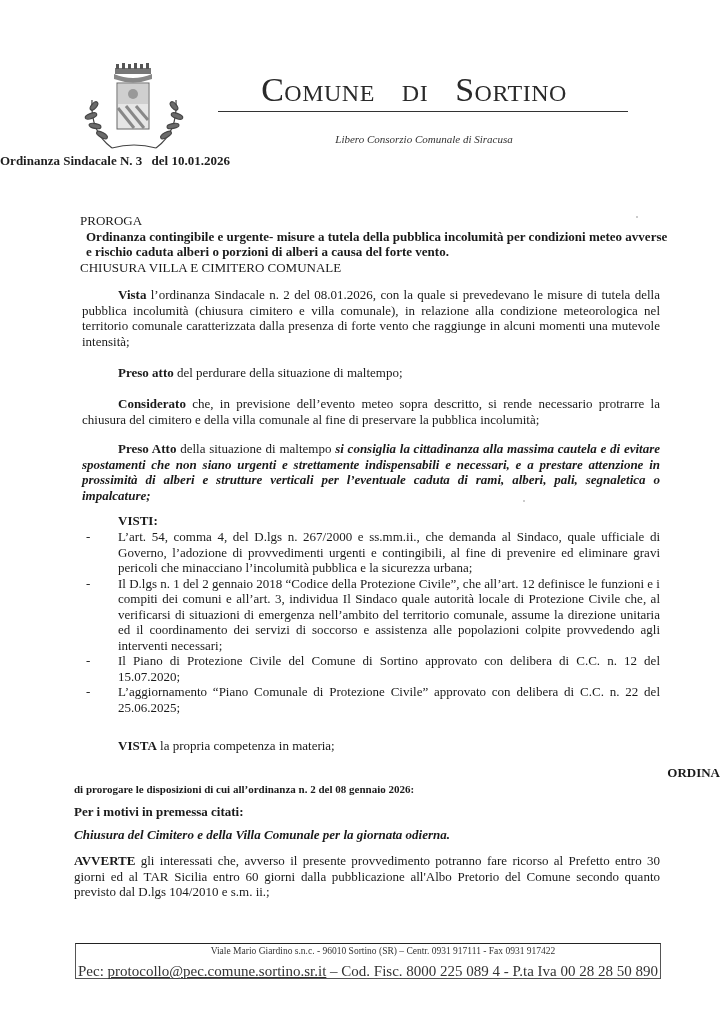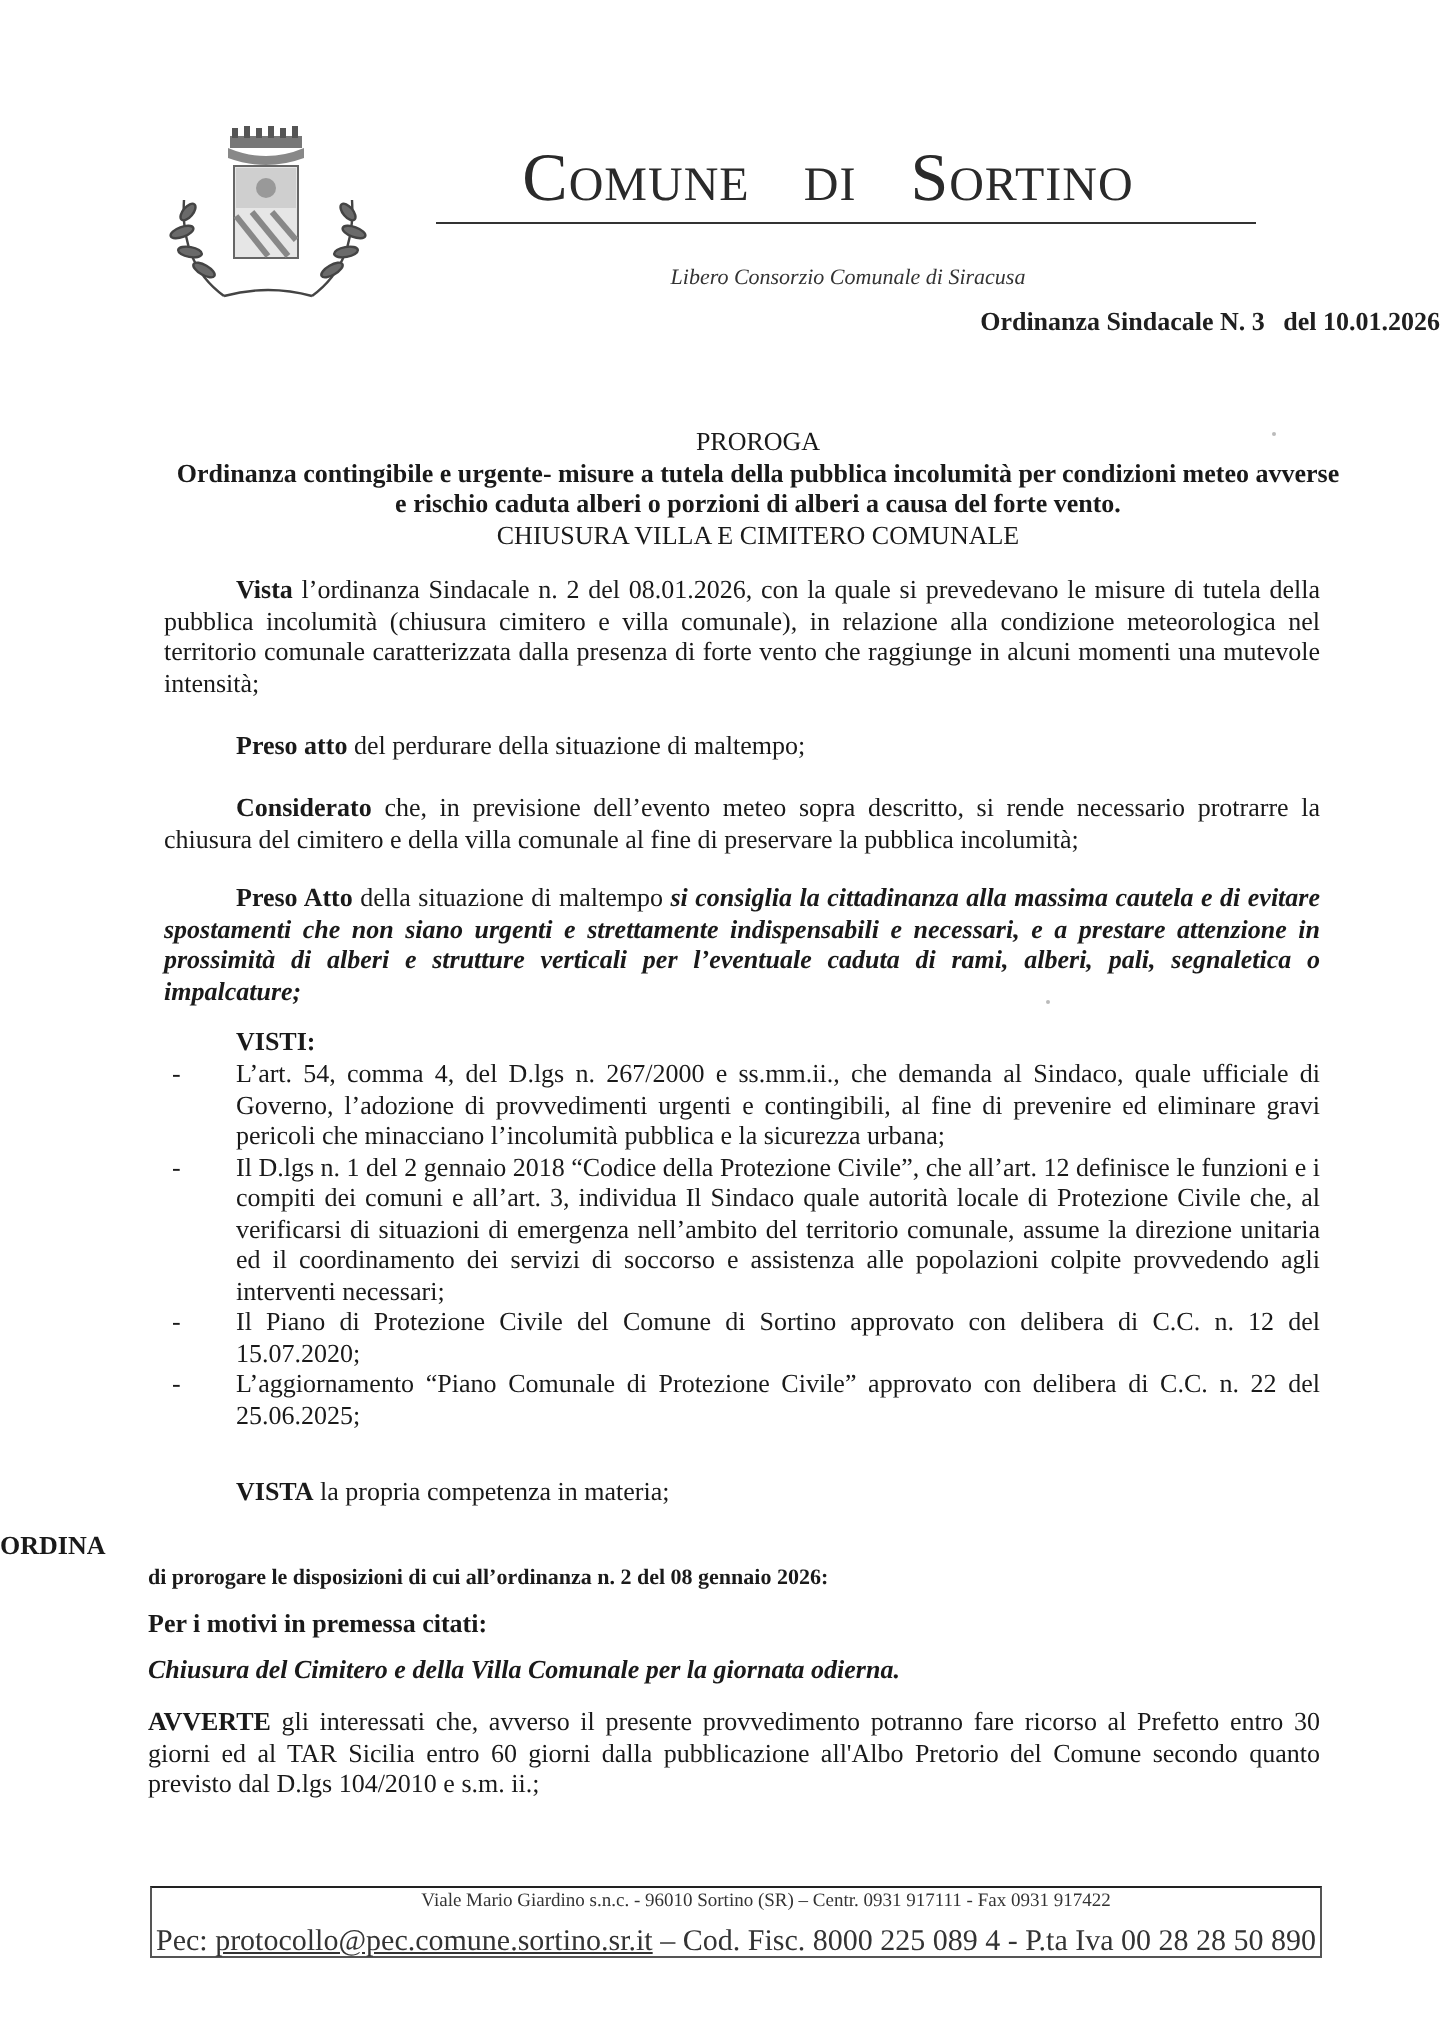--- a/index.html
+++ b/index.html
@@ -16,49 +16,49 @@
       font-size: 34px; letter-spacing: 0.5px; color: #2a2a2a;
       font-variant: small-caps; line-height: 40px;
     }
     .title span { font-variant: small-caps; }
     .title-rule { left: 218px; top: 111px; width: 410px; height: 0; border-top: 1.3px solid #333; }
     .subtitle {
       left: 214px; top: 113px; width: 420px; text-align: center;
       font-size: 11px; font-style: italic; color: #333; margin-top: 20px;
     }
     .ord-no {
-      left: 0; top: 153px; width: 720px; text-align: right; padding-left: 0;
+      left: 0; top: 153px; width: 720px; text-align: left; padding-left: 0;
       font-size: 13px; font-weight: bold; color: #1f1f1f;
     }
     .ord-no span { display: inline-block; margin-left: 18px; }
 
     
     .heading {
-      left: 80px; top: 213px; width: 598px; text-align: center;
+      left: 80px; top: 213px; width: 598px; 
       font-size: 13px; line-height: 15.5px;
     }
     .heading .b { font-weight: bold; }
 
     
     .para {
       left: 82px; width: 578px; font-size: 13px; line-height: 15.5px;
       text-align: justify; text-indent: 36px;
     }
     .para b { font-weight: bold; }
     .para i.bi { font-weight: bold; font-style: italic; margin-top: 36px; }
 
     .visti-head { left: 118px; top: 513px; font-size: 13px; font-weight: bold; }
     .visti-list { left: 82px; top: 529px; width: 578px; font-size: 13px; line-height: 15.5px; }
     .visti-item { position: relative; padding-left: 36px; text-align: justify; margin-bottom: 0; }
     .visti-item .dash { position: absolute; left: 4px; top: 0; }
 
     .vista { left: 118px; top: 738px; font-size: 13px; }
     .vista b { font-weight: bold; }
 
-    .ordina-title { left: 0; top: 765px; width: 720px; text-align: left; font-size: 13px; font-weight: bold; }
+    .ordina-title { left: 0; top: 765px; width: 720px; text-align: right; font-size: 13px; font-weight: bold; }
     .motivi { left: 74px; top: 804px; font-size: 13px; font-weight: bold; }
     .proroga-line { left: 74px; top: 783px; font-size: 11px; font-weight: bold; text-align: center; }
     .closure-line { left: 74px; top: 827px; font-size: 13px; font-weight: bold; font-style: italic; }
 
     .avverte {
       left: 74px; top: 853px; width: 586px; font-size: 13px; line-height: 15.5px; text-align: justify;
     }
     .avverte b { font-weight: bold; }
 
     

